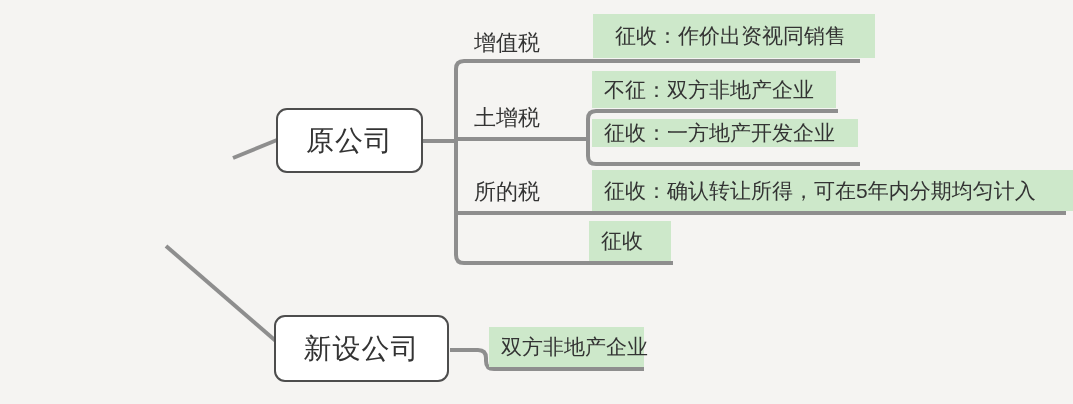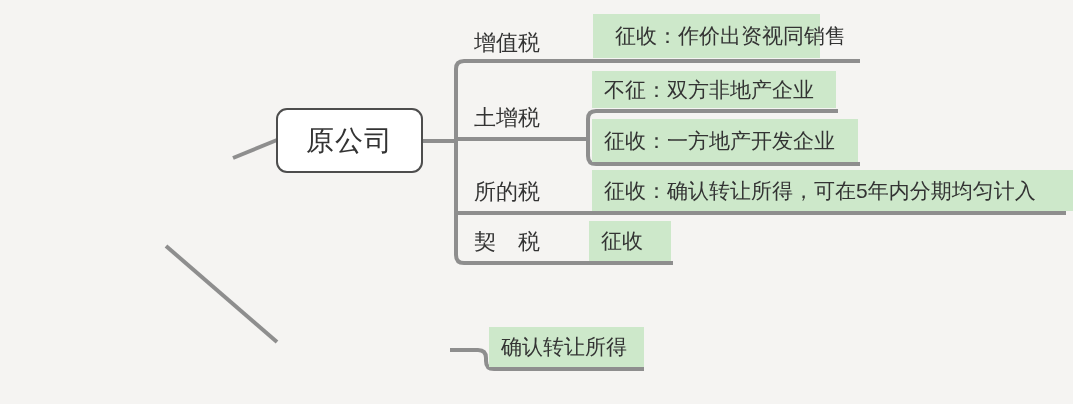--- a/index.html
+++ b/index.html
@@ -44,31 +44,31 @@
     <path d="M 860 61 L 464 61 Q 456 61 456 69 L 456 255 Q 456 263 464 263 L 673 263"></path>
     <path d="M 456 139 L 588 139"></path>
     <path d="M 456 213 L 1066 213"></path>
     <path d="M 838 111 L 596 111 Q 588 111 588 119 L 588 156 Q 588 164 596 164 L 860 164"></path>
     <path d="M 450 350 L 478 350 Q 486 350 486 358 L 486 361 Q 486 369 494 369 L 644 369"></path>
   </svg>
 
 
   <div class="node topic" style="left:276px;top:108px;width:147px;height:65px;">原公司</div>
 
+  <div class="node topic" style="left:274px;top:315px;width:175px;height:67px;">新设公司</div>
 
   <div class="tax-label" style="left:474px;top:28px;">增值税</div>
   <div class="tax-label" style="left:474px;top:103px;">土增税</div>
   <div class="tax-label" style="left:474px;top:177px;">所的税</div>
-  <div class="tax-label" style="left:474px;top:227px;">契　税</div>
 
-  <div class="note" style="left:593px;top:14px;width:227px;height:44px;padding-left:22px;">征收：作价出资视同销售</div>
+  <div class="note" style="left:593px;top:14px;width:282px;height:44px;padding-left:22px;">征收：作价出资视同销售</div>
 
   <div class="note" style="left:592px;top:71px;width:244px;height:37px;">不征：双方非地产企业</div>
 
-  <div class="note" style="left:592px;top:119px;width:266px;height:43px;">征收：一方地产开发企业</div>
+  <div class="note" style="left:592px;top:119px;width:266px;height:28px;">征收：一方地产开发企业</div>
 
   <div class="note" style="left:592px;top:170px;width:540px;height:41px;">征收：确认转让所得，可在5年内分期均匀计入</div>
 
   <div class="note" style="left:589px;top:221px;width:82px;height:40px;">征收</div>
 
-  <div class="note" style="left:489px;top:327px;width:155px;height:40px;">确认转让所得</div>
+  <div class="note" style="left:489px;top:327px;width:155px;height:40px;">双方非地产企业</div>
 
 </div>
 
 </body></html>

